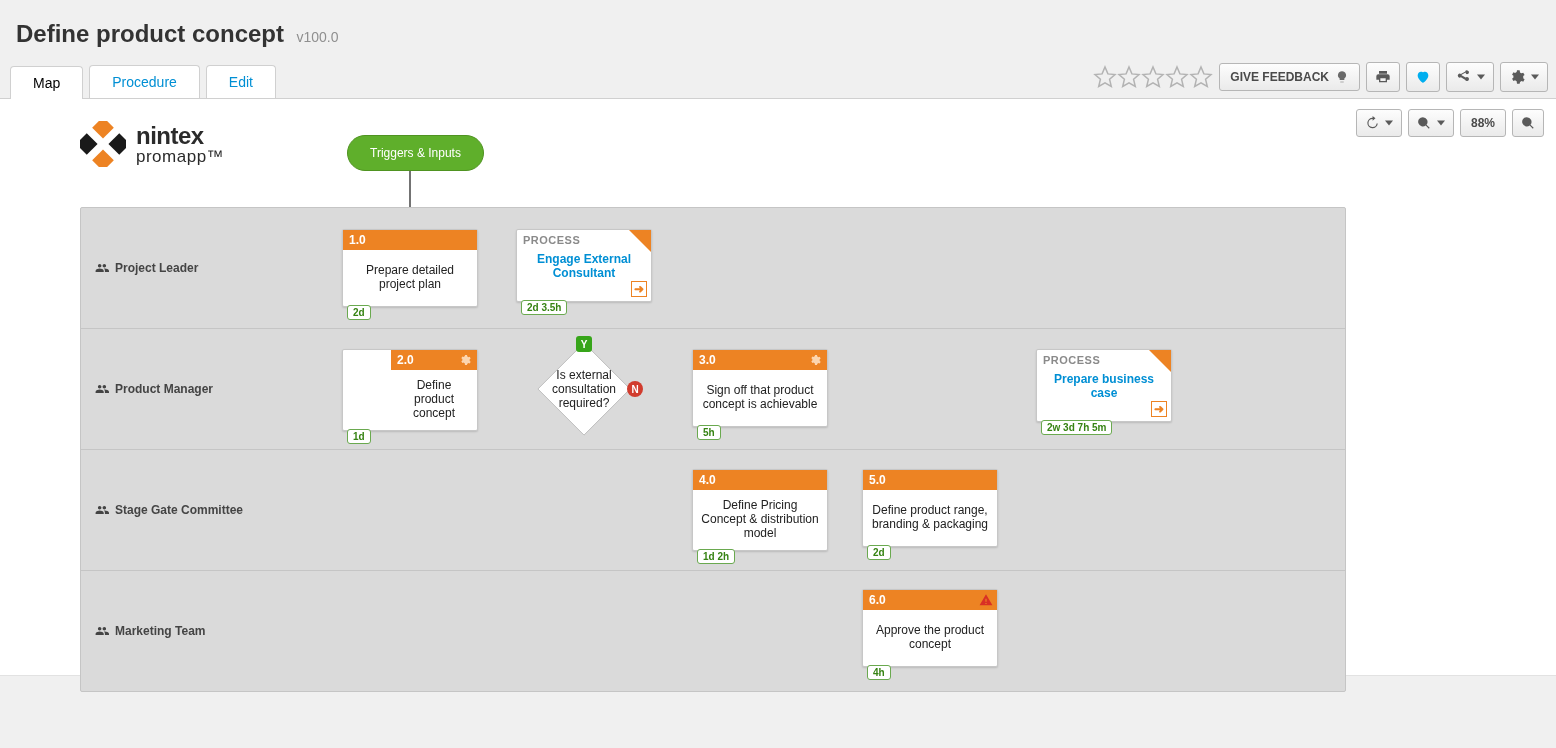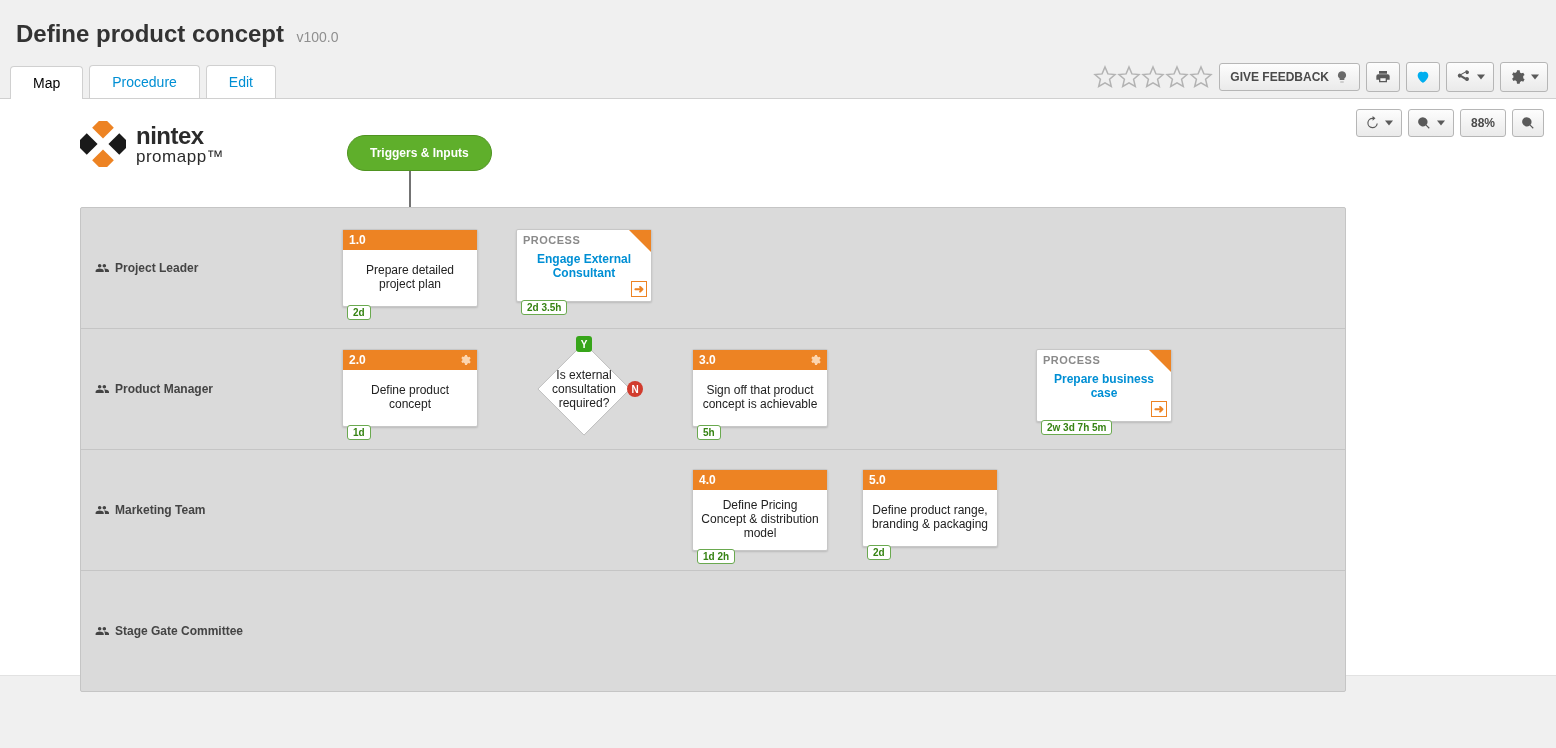--- a/index.html
+++ b/index.html
@@ -74,21 +74,21 @@
   .process .pbody{font-size:12px;text-align:center;color:var(--link);font-weight:bold;padding:6px 6px 21px 6px;}
   .process .pgo{position:absolute;right:4px;bottom:4px;width:14px;height:14px;border:1px solid var(--orange);display:flex;align-items:center;justify-content:center;color:var(--orange);font-size:12px;font-weight:bold;background:#fff;}
 
   .decision{width:110px;height:98px;position:absolute;}
   .decision .diamond{width:100%;height:100%;transform:scale(0.98);}
   .decision .dtxt{position:absolute;inset:0;display:flex;align-items:center;justify-content:center;text-align:center;font-size:12px;padding:0 8px;color:#222;}
   .yn{position:absolute;width:16px;height:16px;border-radius:3px;display:flex;align-items:center;justify-content:center;font-size:10px;font-weight:bold;color:#fff;}
   .yn.y{background:#37a51a;}
   .yn.n{background:#d13c2e;border-radius:50%;}
 
-  .trigger{position:absolute;background:#5faf2b;border:1px solid var(--green-border);color:#fff;font-size:12px;font-weight:bold;border-radius:18px;padding:10px 22px;text-align:center;}
+  .trigger{position:absolute;background:#5faf2b;border:1px solid var(--green-border);color:#fff;font-size:12px;font-weight:normal;border-radius:18px;padding:10px 22px;text-align:center;}
 
   .alert{position:absolute;right:4px;top:3px;}
   .alert svg{width:14px;height:14px;}
 
   
   svg.arrows{position:absolute;left:0;top:0;width:100%;height:640px;pointer-events:none;}
 </style>
 </head>
 <body>
 
@@ -237,57 +237,57 @@
           </div>
       </div>
       <div class="lane lane1">
         <div class="lanehdr">
             <svg viewBox="0 0 24 24">
               <path d="M16 11c1.66 0 3-1.34 3-3s-1.34-3-3-3-3 1.34-3 3 1.34 3 3 3M8 11c1.66 0 3-1.34 3-3S9.66 5 8 5 5 6.34 5 8s1.34 3 3 3m0 2c-2.33 0-7 1.17-7 3.5V19h14v-2.5C15 14.17 10.33 13 8 13m8 0c-.29 0-.62.02-.97.05 1.16.84 1.97 1.97 1.97 3.45V19h7v-2.5c0-2.33-4.67-3.5-7-3.5z"></path>
             </svg>
             <span>Product Manager</span>
           </div>
       </div>
+      <div class="lane lane3">
+        <div class="lanehdr">
+            <svg viewBox="0 0 24 24">
+              <path d="M16 11c1.66 0 3-1.34 3-3s-1.34-3-3-3-3 1.34-3 3 1.34 3 3 3M8 11c1.66 0 3-1.34 3-3S9.66 5 8 5 5 6.34 5 8s1.34 3 3 3m0 2c-2.33 0-7 1.17-7 3.5V19h14v-2.5C15 14.17 10.33 13 8 13m8 0c-.29 0-.62.02-.97.05 1.16.84 1.97 1.97 1.97 3.45V19h7v-2.5c0-2.33-4.67-3.5-7-3.5z"></path>
+            </svg>
+            <span>Stage Gate Committee</span>
+          </div>
+      </div>
       <div class="lane lane2">
         <div class="lanehdr">
             <svg viewBox="0 0 24 24">
               <path d="M16 11c1.66 0 3-1.34 3-3s-1.34-3-3-3-3 1.34-3 3 1.34 3 3 3M8 11c1.66 0 3-1.34 3-3S9.66 5 8 5 5 6.34 5 8s1.34 3 3 3m0 2c-2.33 0-7 1.17-7 3.5V19h14v-2.5C15 14.17 10.33 13 8 13m8 0c-.29 0-.62.02-.97.05 1.16.84 1.97 1.97 1.97 3.45V19h7v-2.5c0-2.33-4.67-3.5-7-3.5z"></path>
             </svg>
             <span>Marketing Team</span>
           </div>
       </div>
-      <div class="lane lane3">
-        <div class="lanehdr">
-            <svg viewBox="0 0 24 24">
-              <path d="M16 11c1.66 0 3-1.34 3-3s-1.34-3-3-3-3 1.34-3 3 1.34 3 3 3M8 11c1.66 0 3-1.34 3-3S9.66 5 8 5 5 6.34 5 8s1.34 3 3 3m0 2c-2.33 0-7 1.17-7 3.5V19h14v-2.5C15 14.17 10.33 13 8 13m8 0c-.29 0-.62.02-.97.05 1.16.84 1.97 1.97 1.97 3.45V19h7v-2.5c0-2.33-4.67-3.5-7-3.5z"></path>
-            </svg>
-            <span>Stage Gate Committee</span>
-          </div>
-      </div>
     </div>
 
     <div class="node activity" style="left:332px;top:130px;">
       <div class="act-hdr">
           <span>1.0</span>
         </div>
       <div class="act-body">
           <span>Prepare detailed project plan</span>
         </div>
       <div class="dur">2d</div>
     </div>
 
     <div class="node process" style="left:506px;top:130px;">
       <div class="pfold"></div>
       <div class="phdr">PROCESS</div>
       <div class="pbody"><span>Engage External Consultant</span></div>
       <div class="pgo">➜</div>
       <div class="dur">2d 3.5h</div>
     </div>
 
-    <div class="node activity" style="left:332px;top:250px;">
+    <div class="node activity" style="left:332px;top:250px;padding-left:48px;">
       <div class="act-hdr">
           <span>2.0</span>
         <svg width="12" height="12" viewBox="0 0 24 24" class="cfg">
             <path fill="#ffe4c8" d="M12 8a4 4 0 1 0 4 4 4 4 0 0 0-4-4m9.4 4a7.5 7.5 0 0 0-.13-1.37l2.11-1.65-2-3.46-2.49 1a7.6 7.6 0 0 0-2.37-1.37L16 2h-4l-.52 2.67a7.6 7.6 0 0 0-2.37 1.37l-2.49-1-2 3.46 2.11 1.65a7.5 7.5 0 0 0 0 2.74L4.62 14.5l2 3.46 2.49-1a7.6 7.6 0 0 0 2.37 1.37L12 22h4l.52-2.67a7.6 7.6 0 0 0 2.37-1.37l2.49 1 2-3.46-2.11-1.65A7.5 7.5 0 0 0 21.4 12z"></path>
           </svg>
       </div>
       <div class="act-body">
           <span>Define product concept</span>
         </div>
       <div class="dur">1d</div>
@@ -338,15 +338,27 @@
     <div class="node activity" style="left:852px;top:370px;">
       <div class="act-hdr">
           <span>5.0</span>
         </div>
       <div class="act-body">
           <span>Define product range, branding &amp; packaging</span>
         </div>
       <div class="dur">2d</div>
     </div>
 
+    <div class="node activity" style="left:852px;top:490px;">
+      <div class="act-hdr">
+          <span>6.0</span>
+        </div>
+      <div class="alert"><svg viewBox="0 0 24 24">
+            <path fill="#d93025" d="M12 2 1 21h22zM11 10h2v5h-2zm0 7h2v2h-2z"></path>
+          </svg></div>
+      <div class="act-body">
+          <span>Approve the product concept</span>
+        </div>
+      <div class="dur">4h</div>
+    </div>
 
   </div>
 </div>
 
 </body></html>

